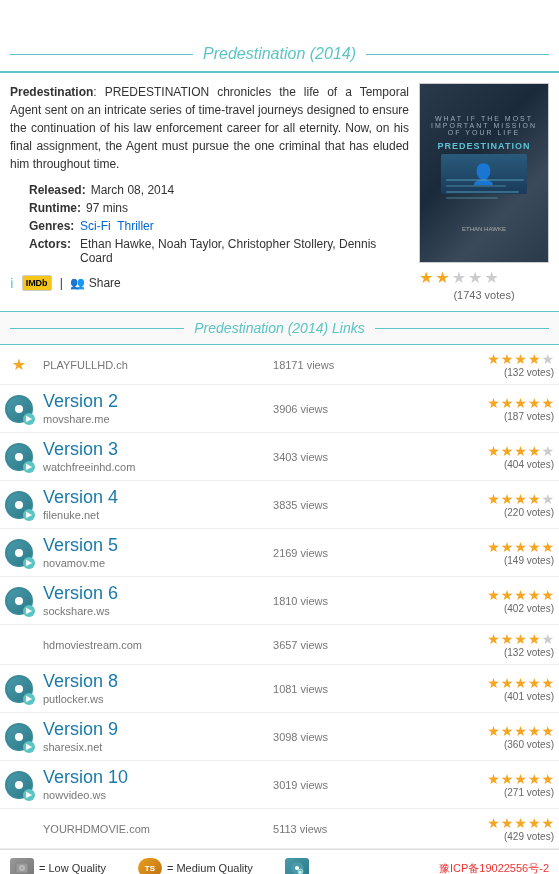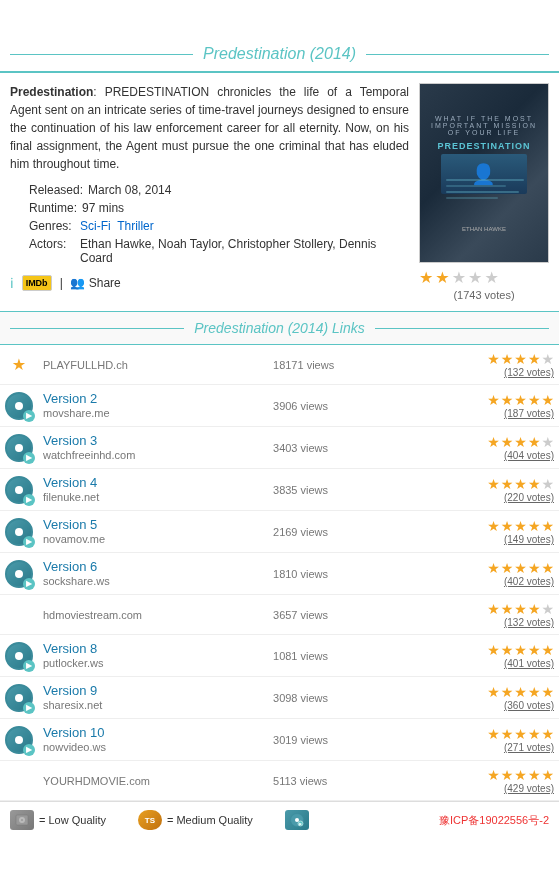--- a/index.html
+++ b/index.html
@@ -99,21 +99,21 @@
       font-weight: bold;
     }
 
     .meta-row {
       margin-bottom: 4px;
       font-size: 12px;
       display: flex;
       gap: 5px;
     }
     .meta-label {
-      font-weight: normal;
+      font-weight: bold;
       min-width: 65px;
       padding-left: 19px;
     }
     .genre-link, .actor-text {
       color: #333;
     }
     .genre-link a {
       color: #0066cc;
     }
 
@@ -211,24 +211,24 @@
       background: #5bc4c4;
       border-radius: 50%;
       display: flex;
       align-items: center;
       justify-content: center;
       font-size: 8px;
       color: #fff;
     }
 
     .star-icon-gold { color: #f5a623; font-size: 16px; }
-    .link-name { color: #1a7aaa; font-size: 13px; }
+    .link-name { color: #1a7aaa; font-size: 18px; }
     .link-url { color: #777; font-size: 11px; }
     .link-views { color: #777; font-size: 11px; white-space: nowrap; }
-    .link-votes { color: #666; font-size: 10px; text-align: right; text-decoration: underline; }
+    .link-votes { color: #666; font-size: 10px; text-align: right; }
 
     .mini-stars {
       display: flex;
       justify-content: flex-end;
       gap: 1px;
     }
     .mini-star { font-size: 14px; }
     .mini-star.filled { color: #f5a623; }
     .mini-star.empty { color: #ccc; }
 

